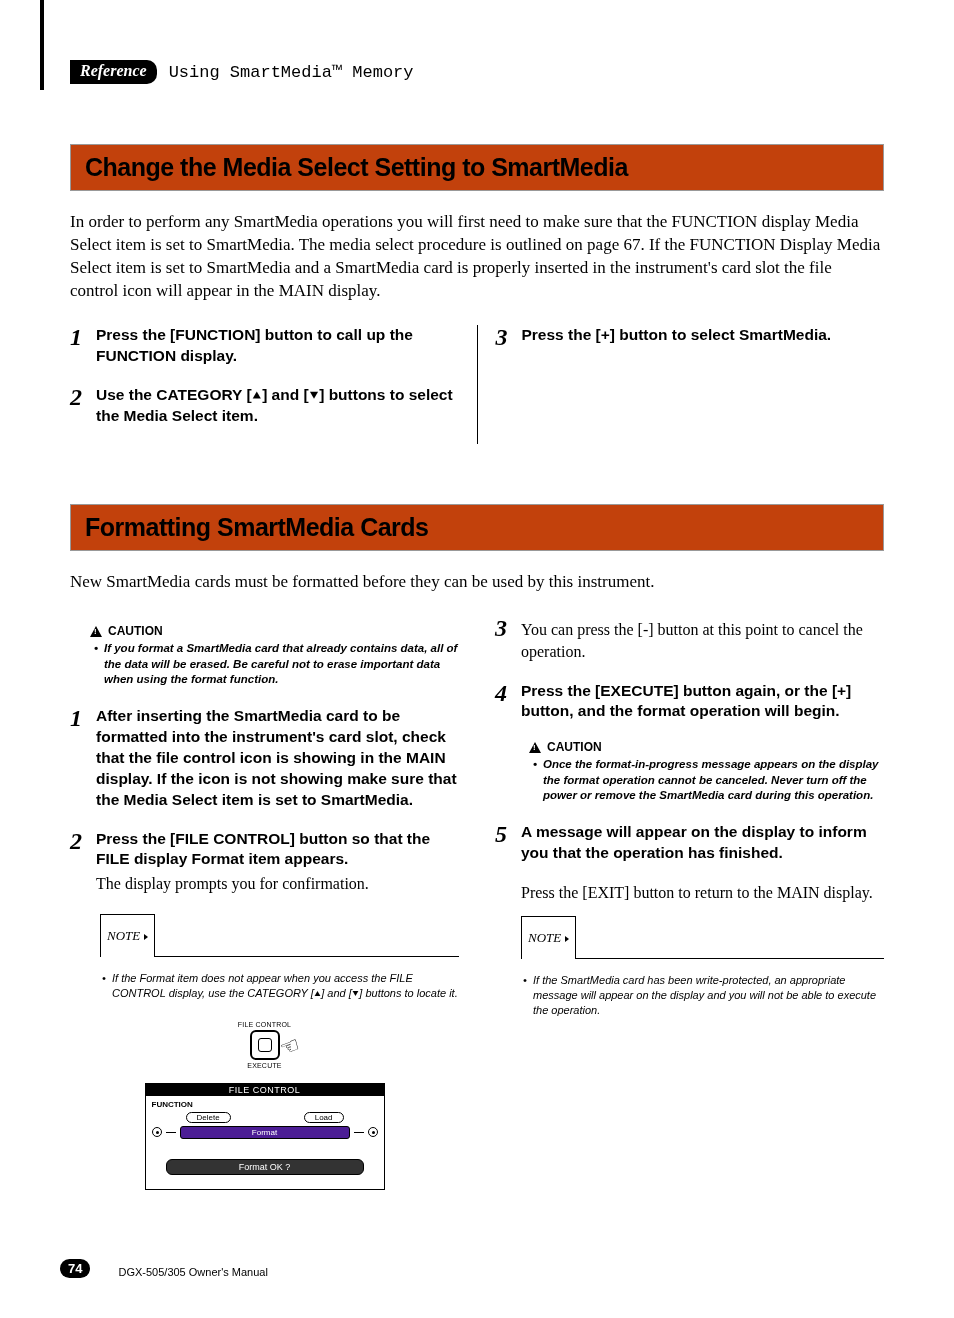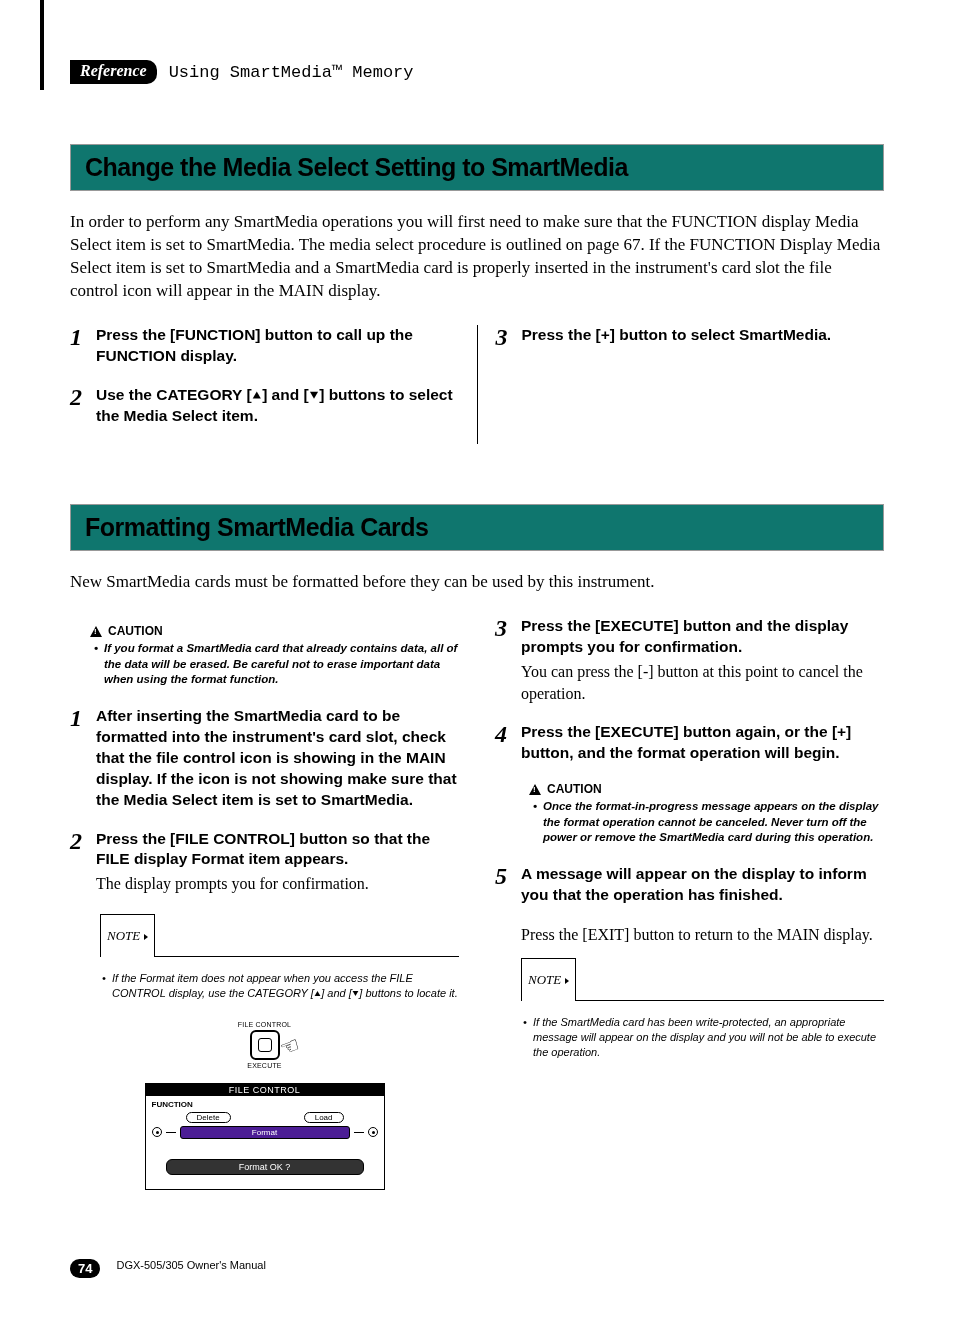--- a/index.html
+++ b/index.html
@@ -34,21 +34,21 @@
     font-weight: bold;
     font-size: 16px;
     padding: 2px 10px 4px 10px;
     border-radius: 0 10px 10px 0;
   }
   .header-title {
     font-family: Liberation Mono, monospace;
     font-size: 17px;
   }
   .section-bar {
-    background: #0f766e;
+    background: #c2410c;
     border: 1px solid #999;
     padding: 8px 14px;
     font-family: Arial, Helvetica, sans-serif;
     font-weight: 900;
     font-size: 25px;
     letter-spacing: -0.5px;
     margin-bottom: 20px;
   }
   .section-bar span { font-stretch: condensed; }
   .intro {
@@ -236,24 +236,24 @@
     background:#333;
     color:#fff;
     text-align:center;
     font-size:9px;
     padding:2px 0;
   }
 
   .footer {
     position:absolute;
     bottom:40px;
-    left:70px;
+    left:60px;
     display:flex;
-    align-items:flex-start;
-    gap:16px;
+    align-items:flex-end;
+    gap:28px;
     font-family: Arial, sans-serif;
     font-size:11px;
   }
   .page-badge {
     background:#000;
     color:#fff;
     font-weight:bold;
     font-size:13px;
     border-radius:10px;
     padding:2px 8px;
@@ -385,21 +385,20 @@
         <div class="lcd-prompt">Format OK ?</div>
       </div>
     </div>
 
   </div>
 
   <div class="col right">
     <div class="step">
       <div class="step-num">3</div>
       <div class="step-body">
-        <span>Press the [EXECUTE] button and the display prompts you for confirmation.</span>
         <div class="sub">You can press the [-] button at this point to cancel the operation.</div>
       </div>
     </div>
 
     <div class="step">
       <div class="step-num">4</div>
       <div class="step-body">Press the [EXECUTE] button again, or the [+] button, and the format operation will begin.</div>
     </div>
 
     <div class="caution-box" style="margin-left:34px;">

